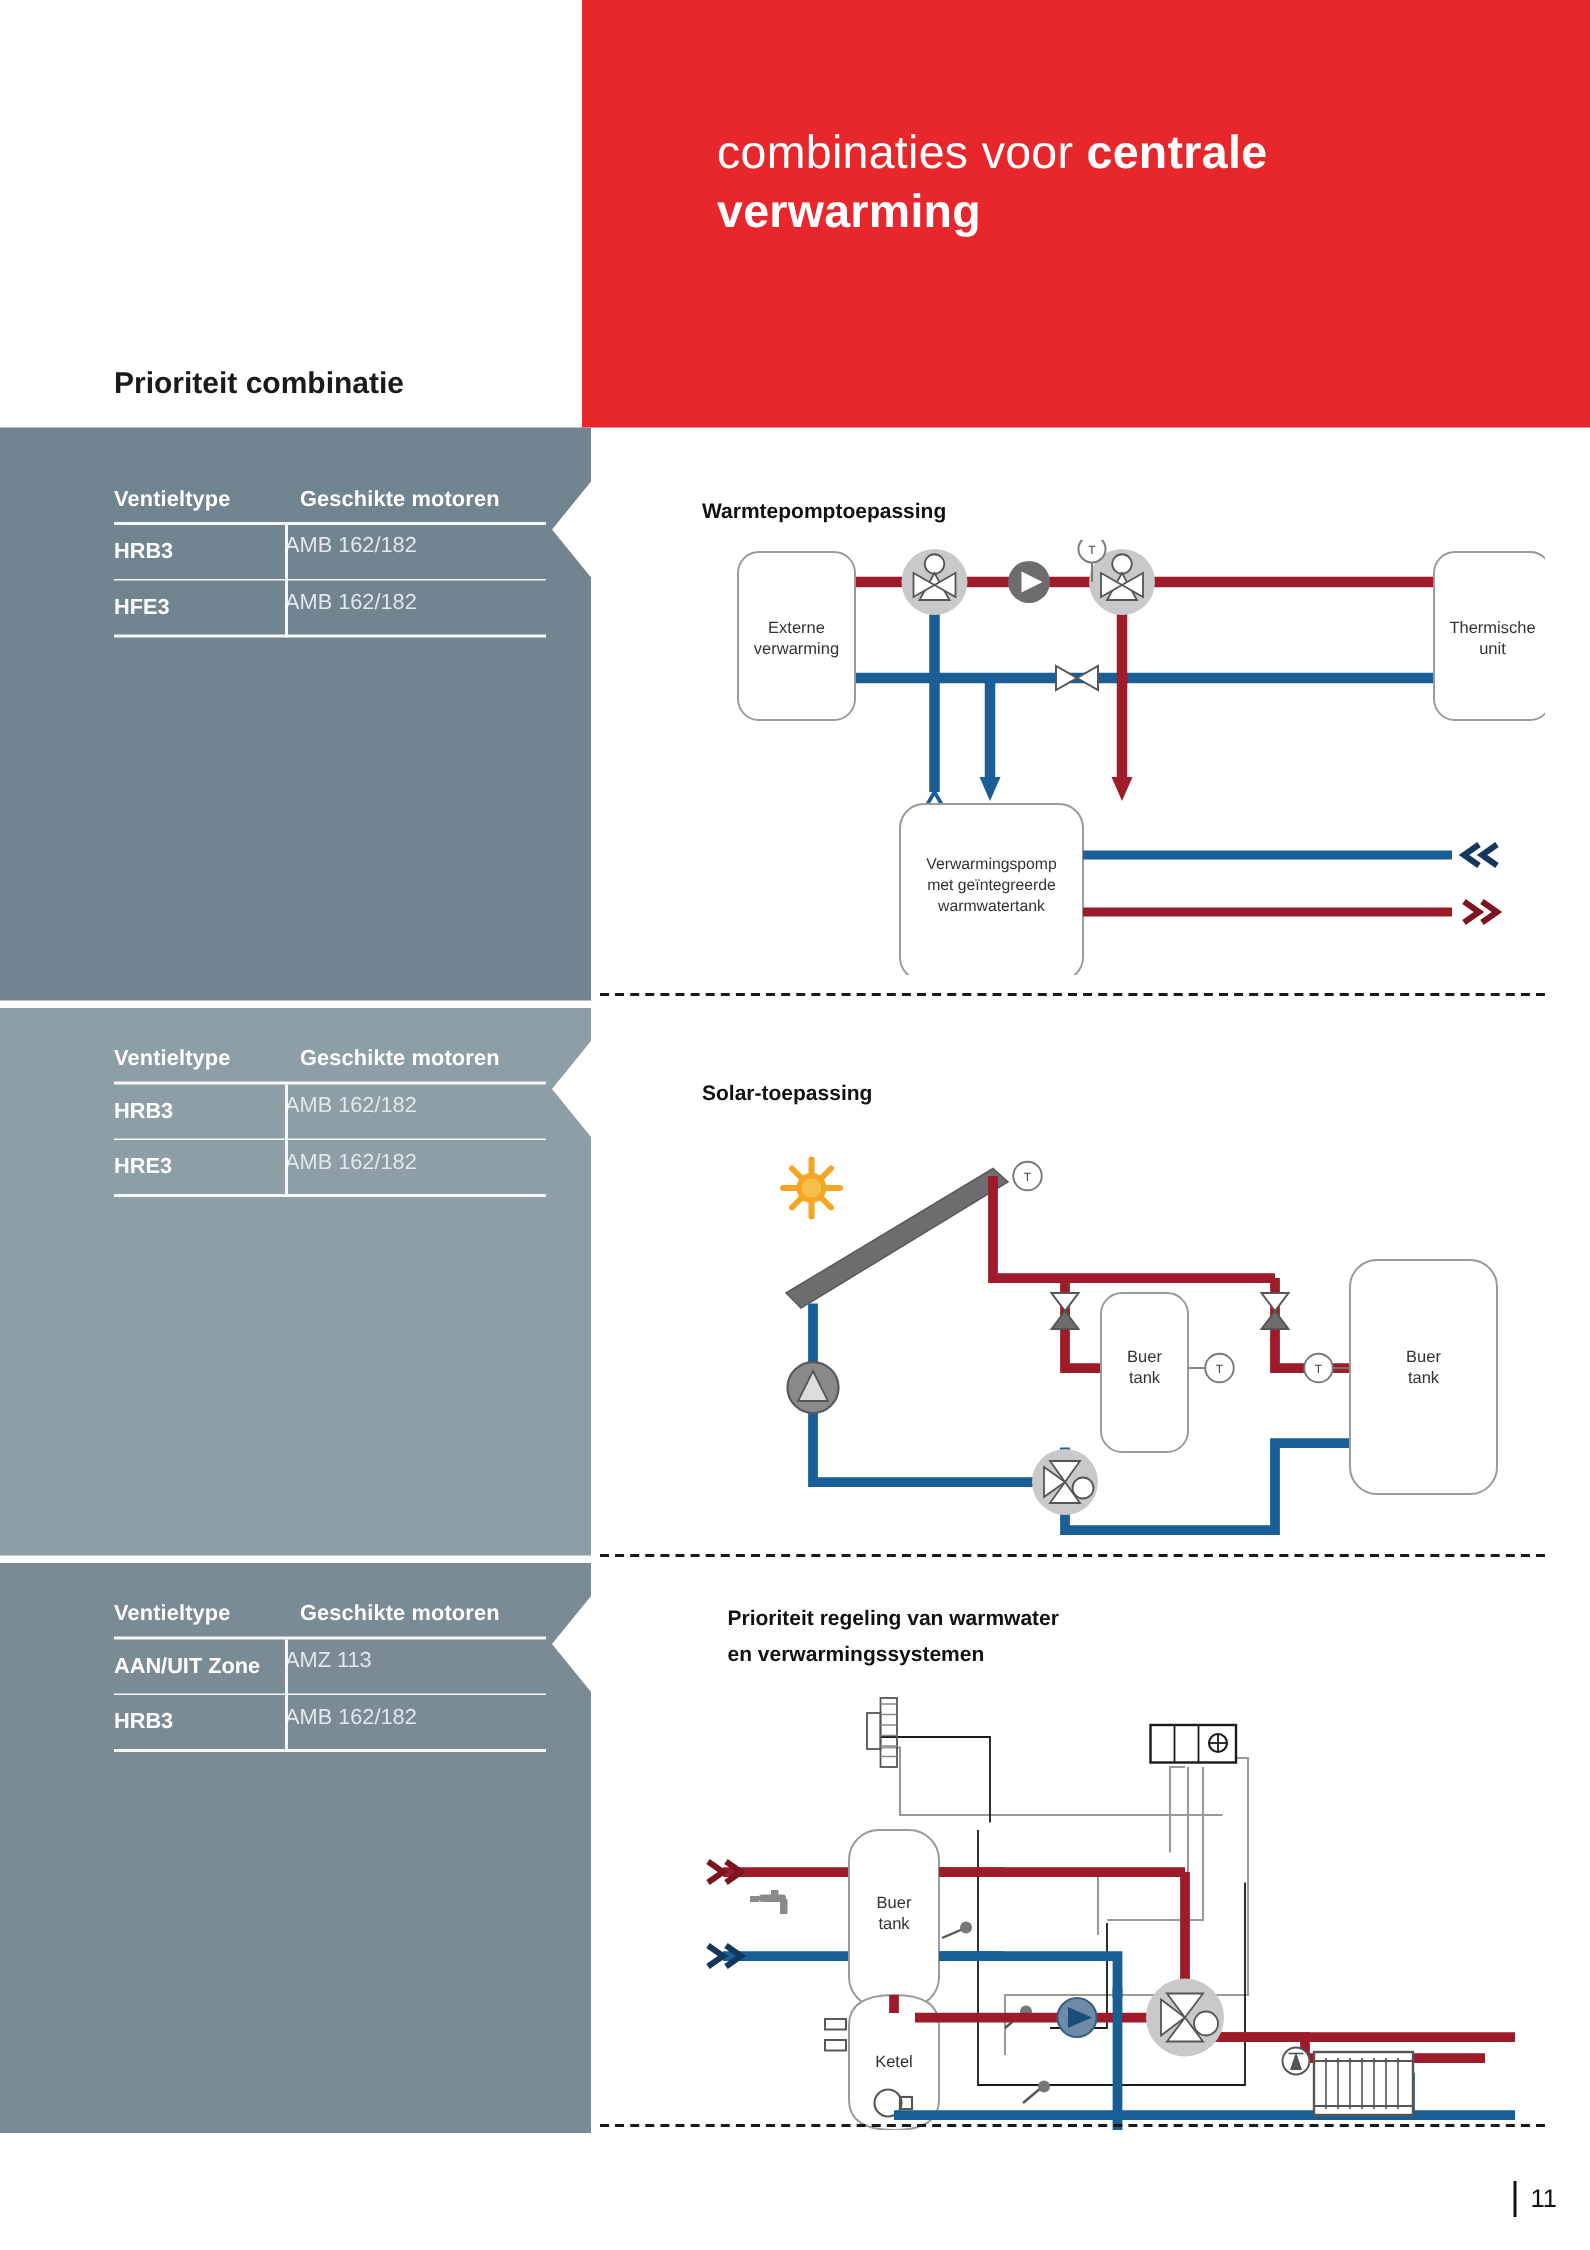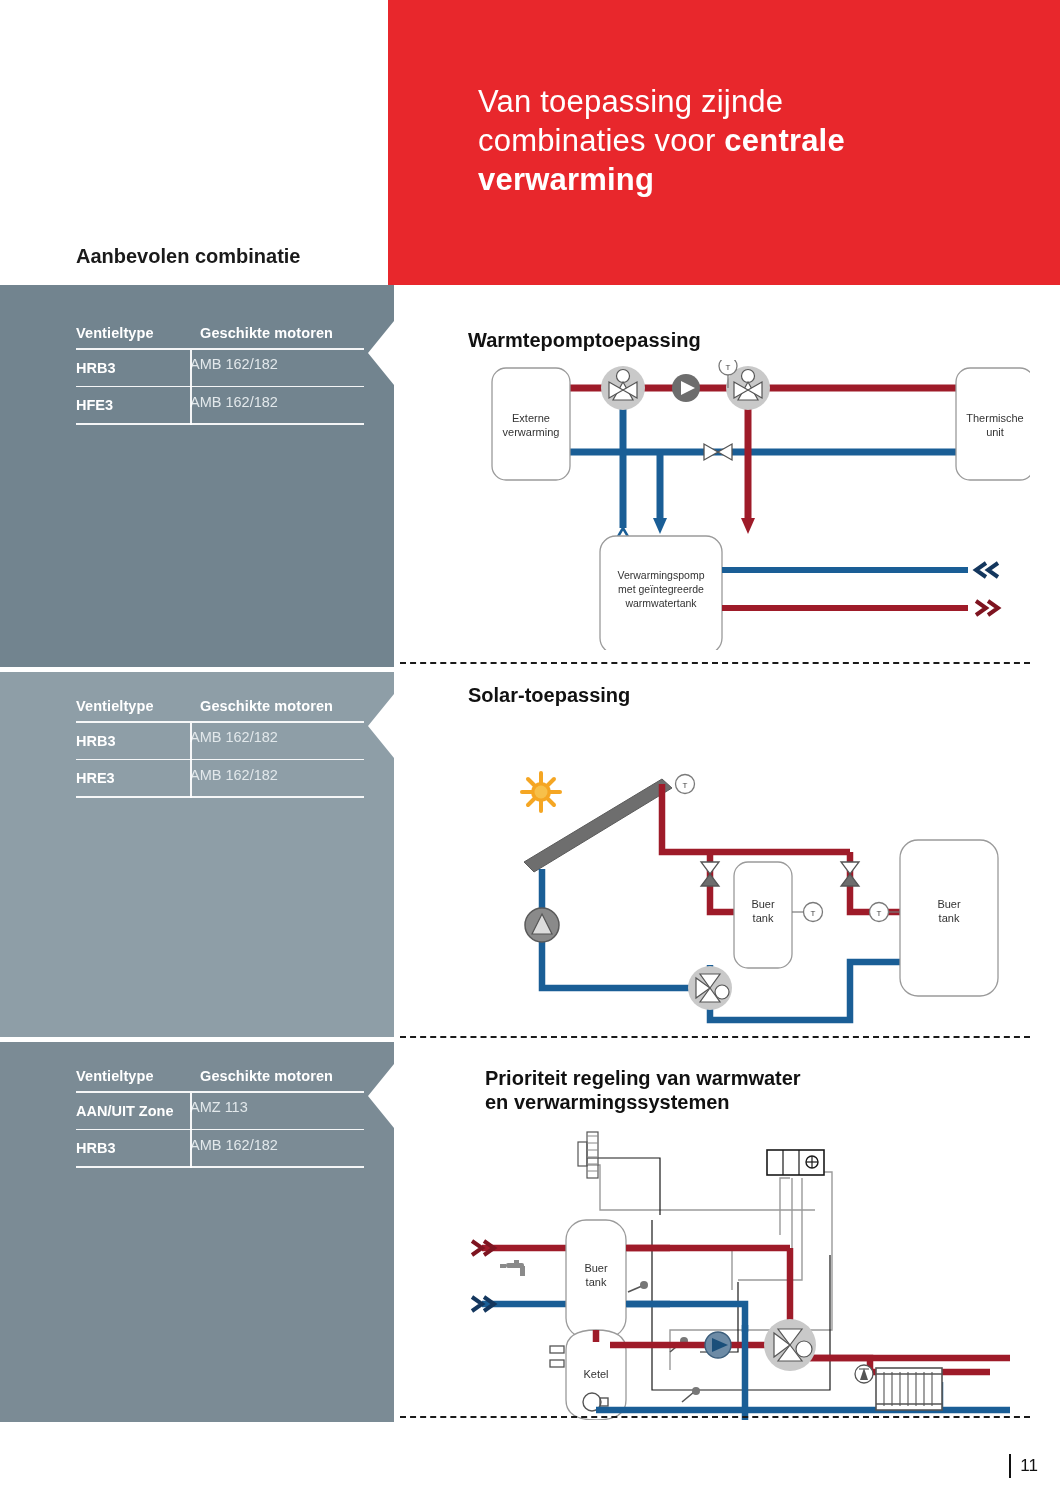--- a/index.html
+++ b/index.html
@@ -64,21 +64,21 @@
     width: 114px; flex: 0 0 114px; padding: 0 6px 0 0;
     color: #ffffff; font-weight: 700; font-size: 14.5px;
   }
   .tbl .drow .c2 {
     flex: 1; padding-left: 0;
     color: #e2e8eb; font-weight: 400; font-size: 14.5px;
   }
 
   
   .sec-title {
-    position: absolute; font-size: 20px; font-weight: 700; color: #111;
+    position: absolute; font-size: 14px; font-weight: 700; color: #111;
     line-height: 24px;
   }
   .dash-line {
     position: absolute; left: 400px; width: 630px; height: 0;
     border-top: 2.6px dashed #1a1a1a;
   }
 
   
   .dia { position: absolute; }
   .page-num {
@@ -88,26 +88,25 @@
   }
   .page-num .bar { width: 2.6px; height: 24px; background: #111; }
 </style>
 </head>
 <body>
 
 <div id="page">
 
   <div class="hdr-red"></div>
   <div class="hdr-title">
-    <div>Van toepassing zijnde</div>
     <div><span>combinaties voor </span><b>centrale</b></div>
     <div><b>verwarming</b></div>
   </div>
 
-  <div class="aanbevolen">Aanbevolen combinatie</div>
+  <div class="aanbevolen">Prioriteit combinatie</div>
 
   <div class="panel p1">
     <div class="bg"></div>
     <div class="notch" style="top:36px"></div>
     <div class="tbl" style="top:40px">
       <div class="row hdr">
         <div class="c1">Ventieltype</div>
         <div class="c2">Geschikte motoren</div>
       </div>
       <div class="sep"></div>
@@ -251,21 +250,21 @@
     <text x="61" y="76" font-size="11" fill="#333" text-anchor="middle" font-family="Liberation Sans, sans-serif">verwarming</text>
     <text x="525" y="62" font-size="11" fill="#333" text-anchor="middle" font-family="Liberation Sans, sans-serif">Thermische</text>
     <text x="525" y="76" font-size="11" fill="#333" text-anchor="middle" font-family="Liberation Sans, sans-serif">unit</text>
     <text x="191" y="219" font-size="10.5" fill="#333" text-anchor="middle" font-family="Liberation Sans, sans-serif">Verwarmingspomp</text>
     <text x="191" y="233" font-size="10.5" fill="#333" text-anchor="middle" font-family="Liberation Sans, sans-serif">met geïntegreerde</text>
     <text x="191" y="247" font-size="10.5" fill="#333" text-anchor="middle" font-family="Liberation Sans, sans-serif">warmwatertank</text>
   </svg>
 
   <div class="dash-line" style="top:662px;"></div>
 
-  <div class="sec-title" style="left:468px; top:683px;">Solar-toepassing</div>
+  <div class="sec-title" style="left:468px; top:716px;">Solar-toepassing</div>
 
   <svg class="dia" style="left:470px; top:740px;" width="560" height="290" viewBox="0 0 560 290">
 
     <g>
       <g fill="#f5a623">
         <circle cx="71" cy="52" r="10"></circle>
         <g stroke="#f5a623" stroke-width="4" stroke-linecap="round">
           <line x1="71" y1="33" x2="71" y2="43"></line>
             <line x1="71" y1="61" x2="71" y2="71"></line>
           <line x1="52" y1="52" x2="62" y2="52"></line>

